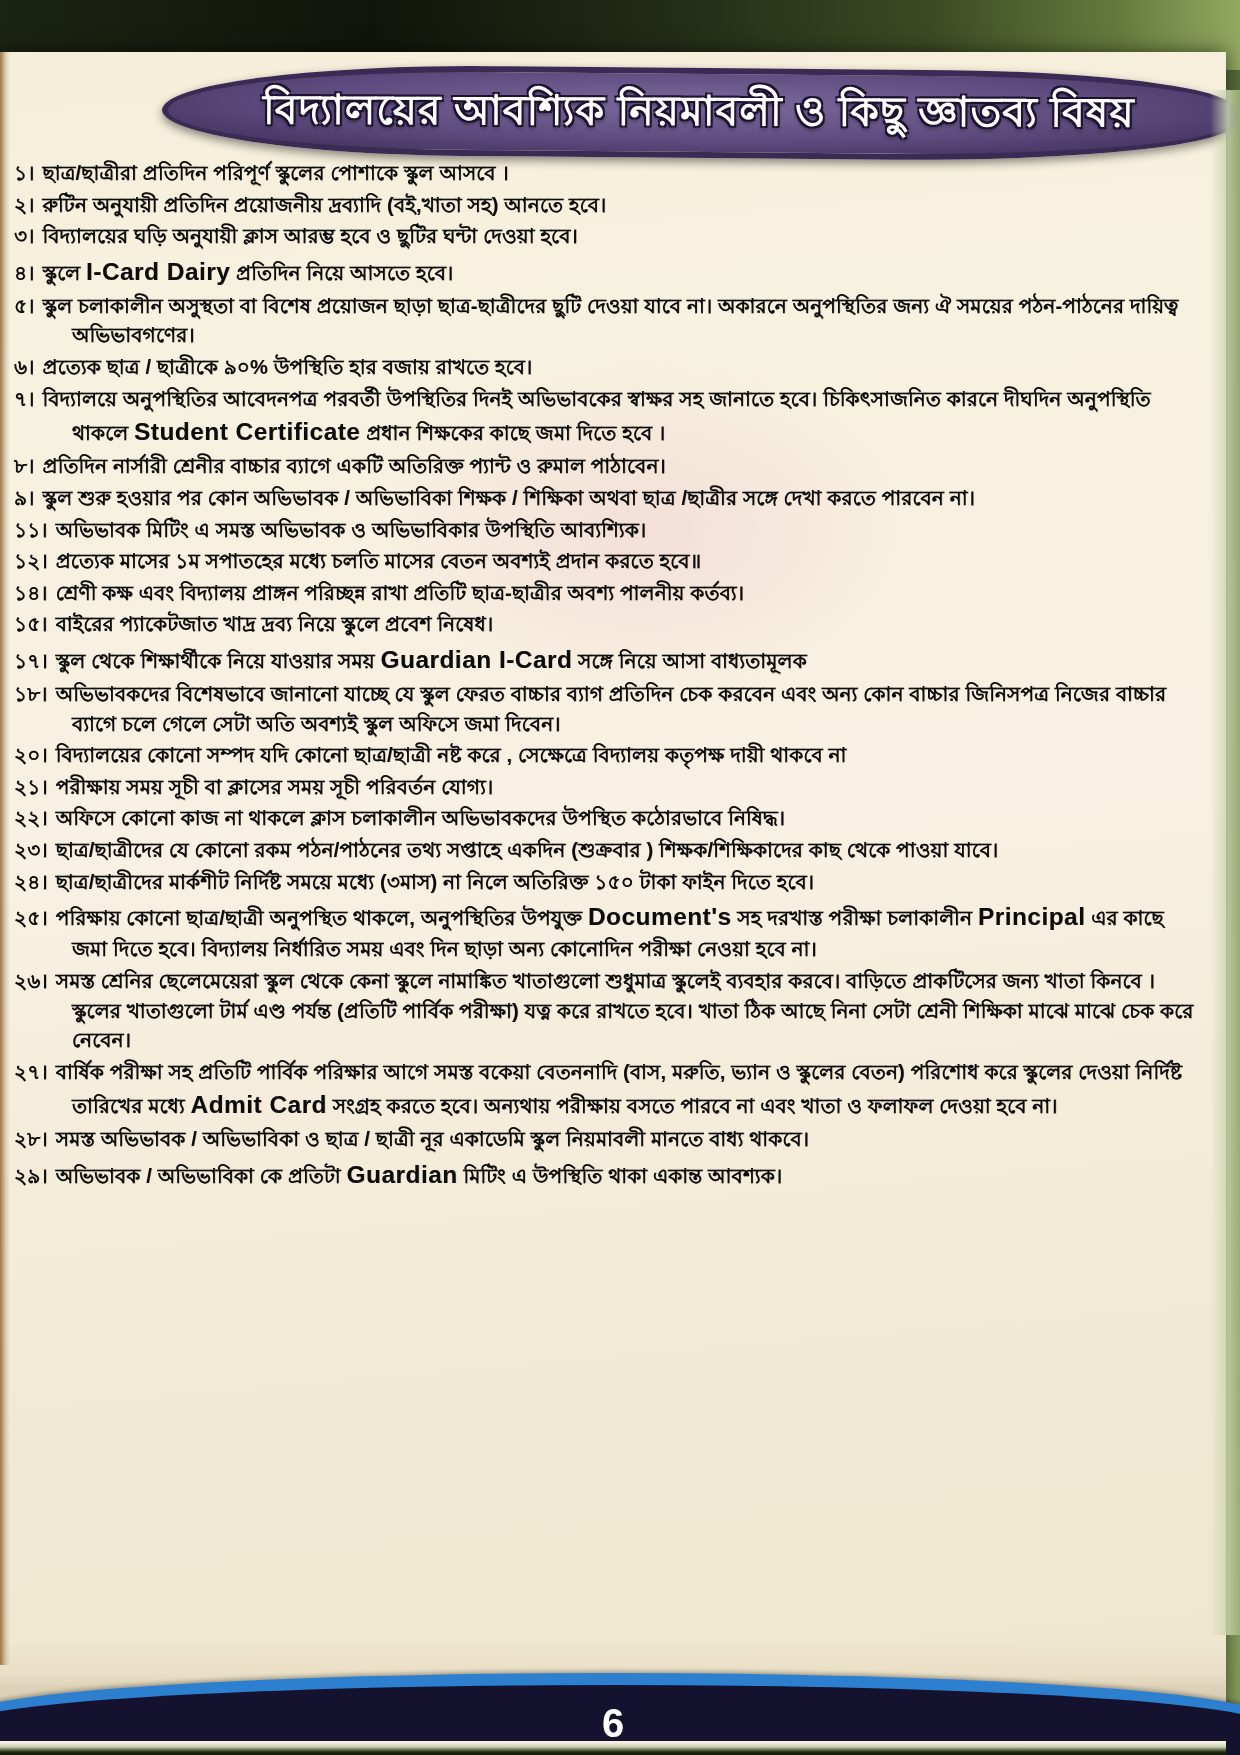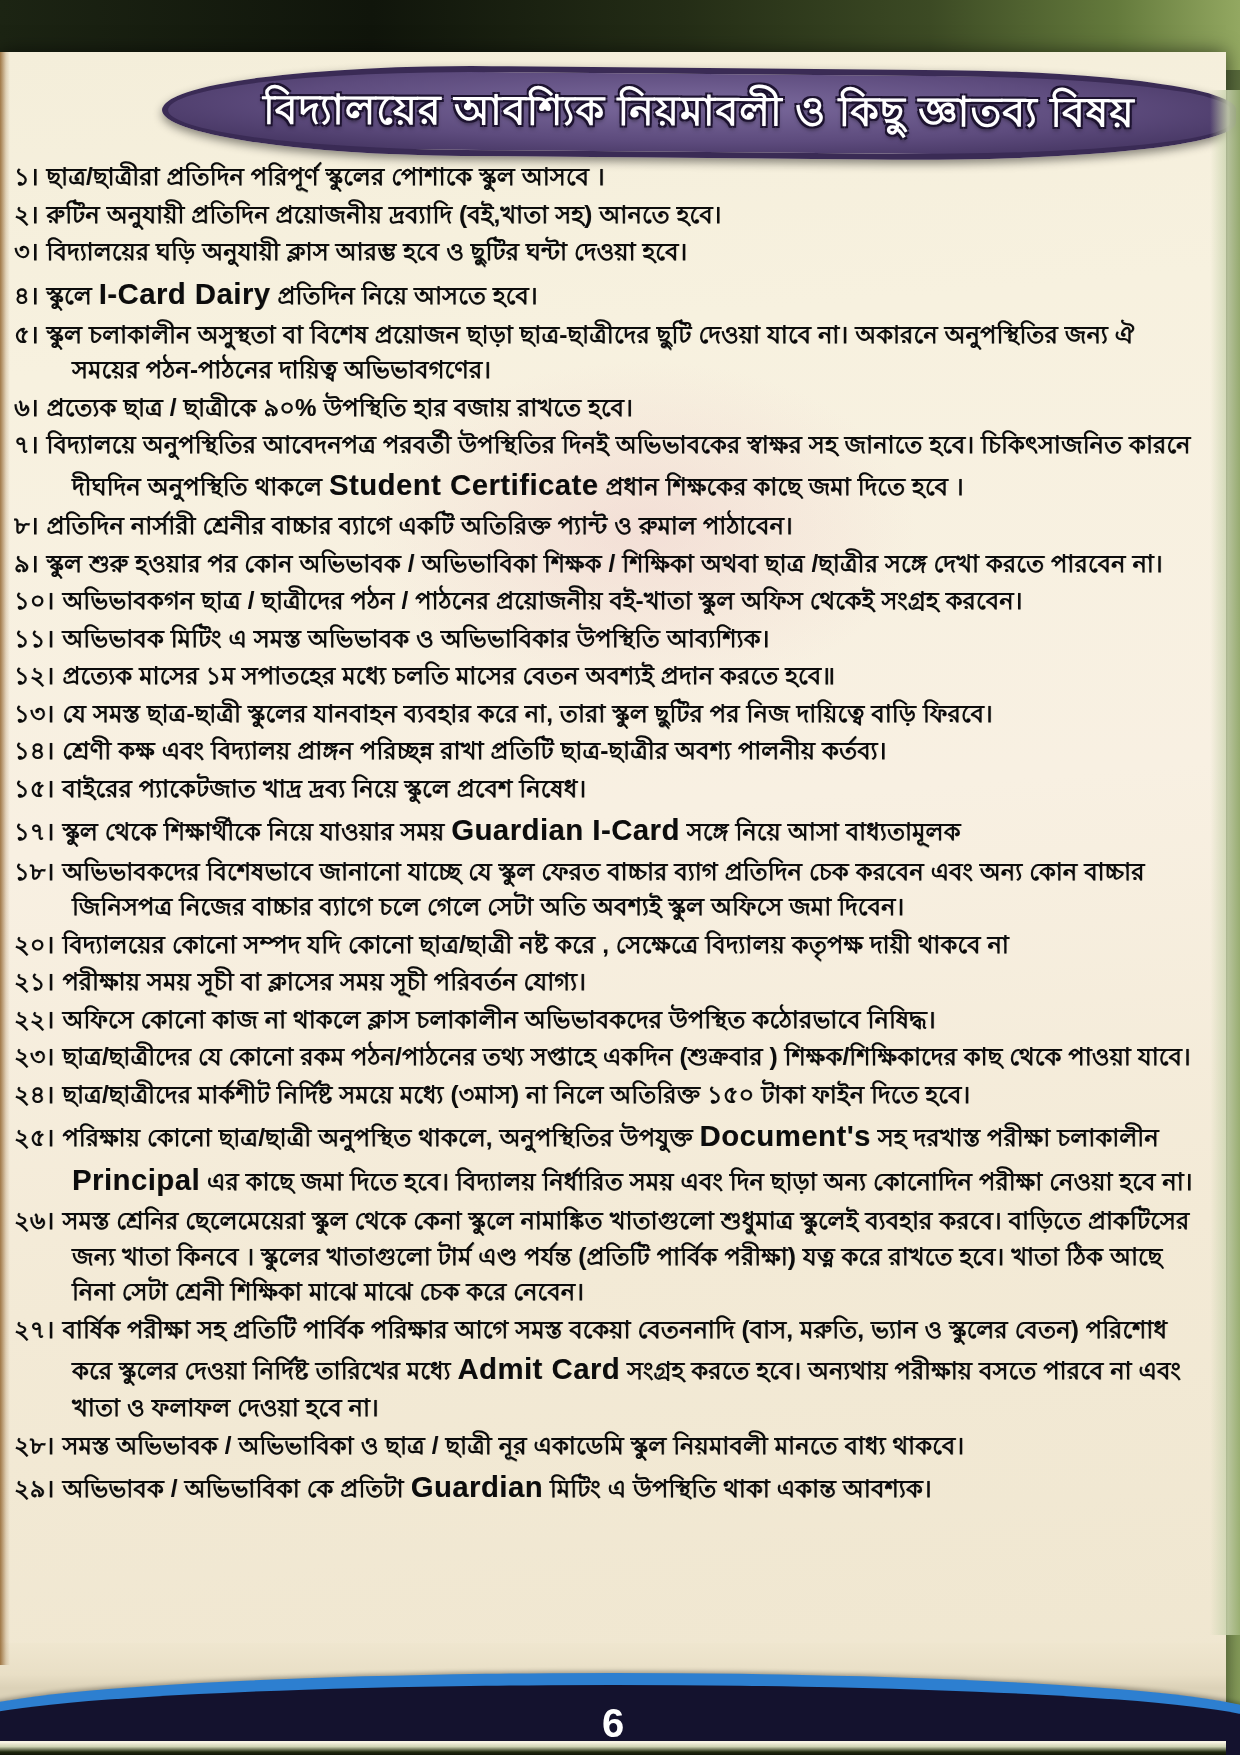--- a/index.html
+++ b/index.html
@@ -48,21 +48,21 @@
     color:#ffffff;font-size:41px;font-weight:bold;letter-spacing:1px;white-space:nowrap;
     text-shadow:2px 2px 0 #1d1330,-2px 2px 0 #1d1330,2px -2px 0 #1d1330,-2px -2px 0 #1d1330,0 3px 4px rgba(0,0,0,.6);
     transform:rotate(-.3deg);
   }
   
   .rules{
     position:absolute;top:106px;left:14px;right:22px;bottom:118px;
     color:#0c0c0c;overflow:hidden;
   }
   .rule{
-    font-size:24px;font-weight:bold;line-height:1.48;
+    font-size:20px;font-weight:bold;line-height:1.48;
     padding-left:58px;text-indent:-58px;margin:1px 6px 2px 0;
     letter-spacing:.2px;
     text-shadow:.4px .4px 0 rgba(0,0,0,.35);
   }
   .rule .num{padding-right:8px;}
   .rule b{
     font-family:"Liberation Sans","DejaVu Sans",sans-serif;
     font-size:1.22em;font-weight:900;letter-spacing:.5px;
   }
   
@@ -133,35 +133,29 @@
   </div>
 
   <div class="rule">
     <span class="num">৮।</span><span class="txt">প্রতিদিন নার্সারী শ্রেনীর বাচ্চার ব্যাগে একটি অতিরিক্ত প্যান্ট ও রুমাল পাঠাবেন।</span>
   </div>
 
   <div class="rule">
     <span class="num">৯।</span><span class="txt">স্কুল শুরু হওয়ার পর কোন অভিভাবক / অভিভাবিকা শিক্ষক / শিক্ষিকা অথবা ছাত্র /ছাত্রীর সঙ্গে দেখা করতে পারবেন না।</span>
   </div>
 
-  <div class="rule">
-    <span class="num">১০।</span><span class="txt">অভিভাবকগন ছাত্র / ছাত্রীদের পঠন / পাঠনের প্রয়োজনীয় বই-খাতা স্কুল অফিস থেকেই সংগ্রহ করবেন।</span>
-  </div>
 
   <div class="rule">
     <span class="num">১১।</span><span class="txt">অভিভাবক মিটিং এ সমস্ত অভিভাবক ও অভিভাবিকার উপস্থিতি আব্যশ্যিক।</span>
   </div>
 
   <div class="rule">
     <span class="num">১২।</span><span class="txt">প্রত্যেক মাসের ১ম সপাতহের মধ্যে চলতি মাসের বেতন অবশ্যই প্রদান করতে হবে॥</span>
   </div>
 
-  <div class="rule">
-    <span class="num">১৩।</span><span class="txt">যে সমস্ত ছাত্র-ছাত্রী স্কুলের যানবাহন ব্যবহার করে না, তারা স্কুল ছুটির পর নিজ দায়িত্বে বাড়ি ফিরবে।</span>
-  </div>
 
   <div class="rule">
     <span class="num">১৪।</span><span class="txt">শ্রেণী কক্ষ এবং বিদ্যালয় প্রাঙ্গন পরিচ্ছন্ন রাখা প্রতিটি ছাত্র-ছাত্রীর অবশ্য পালনীয় কর্তব্য।</span>
   </div>
 
   <div class="rule">
     <span class="num">১৫।</span><span class="txt">বাইরের প্যাকেটজাত খাদ্র দ্রব্য নিয়ে স্কুলে প্রবেশ নিষেধ।</span>
   </div>
 
 

